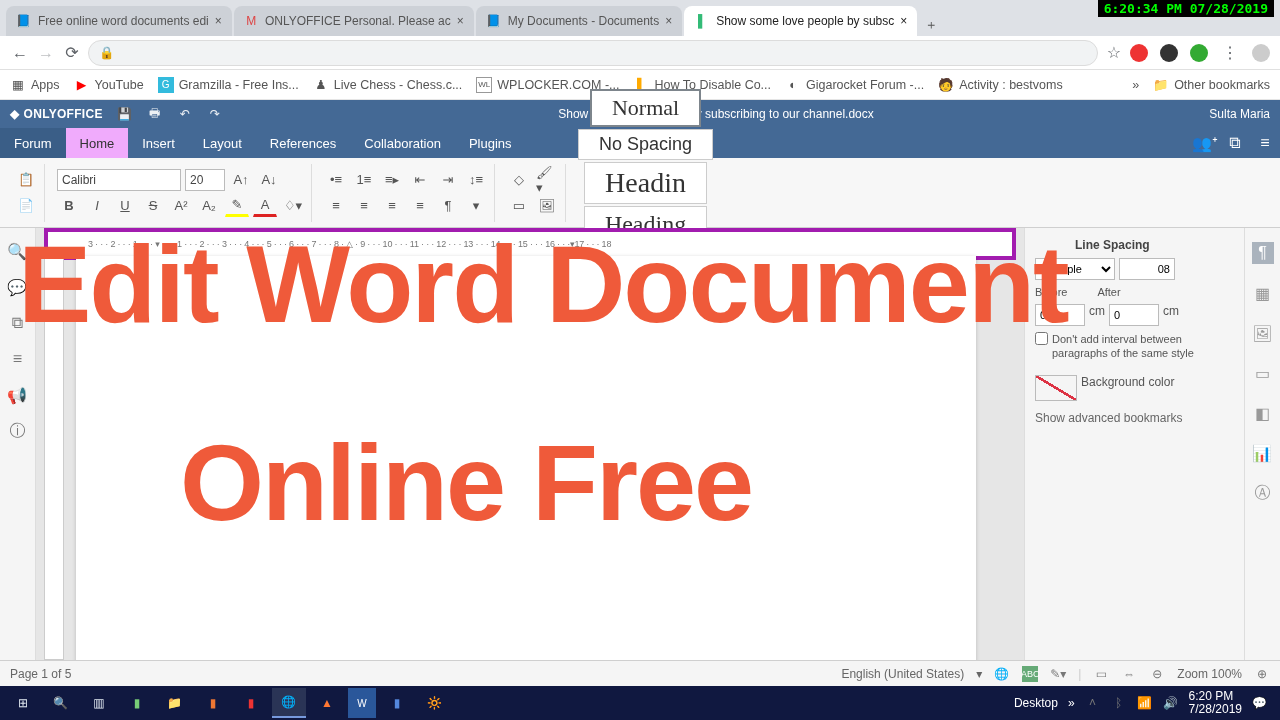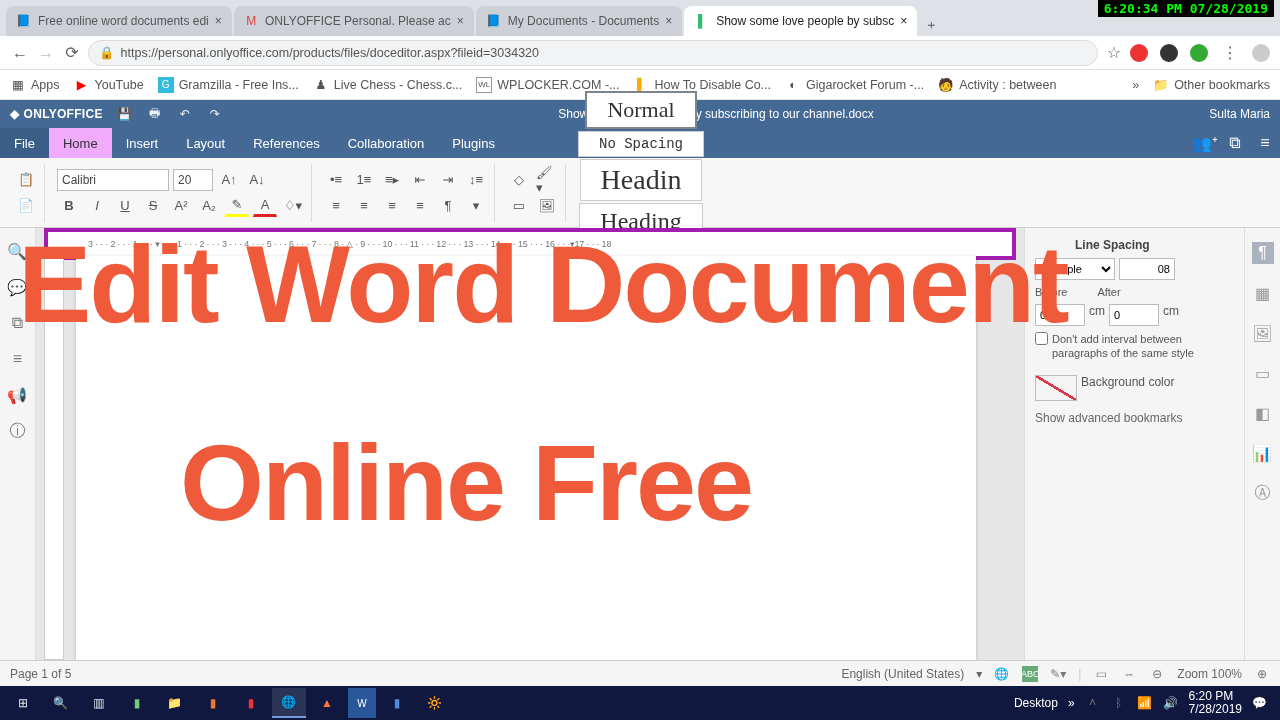--- a/index.html
+++ b/index.html
@@ -35,21 +35,21 @@
 
 
 .ribbon{height:70px;background:#f7f7f7;border-bottom:1px solid #cfcfcf;display:flex;align-items:center;padding:4px 8px;gap:6px;}
 .rgroup{display:flex;flex-direction:column;gap:4px;padding:0 6px;border-right:1px solid #ddd;height:58px;justify-content:center;}
 .rgroup.norule{border-right:none;}
 .row{display:flex;gap:4px;align-items:center;}
 .tbtn{width:24px;height:22px;display:flex;align-items:center;justify-content:center;color:#555;border:1px solid transparent;cursor:pointer;font-size:13px;}
 .tsel{height:22px;border:1px solid #bbb;background:#fff;font-size:12px;padding:0 4px;display:flex;align-items:center;color:#444;}
 .styles{display:flex;gap:2px;align-items:center;height:58px;}
 .stylebox{border:1px solid #ccc;padding:4px 20px;min-width:108px;height:44px;display:flex;align-items:center;justify-content:center;font-size:22px;font-family:"Times New Roman",Cambria,serif;color:#333;cursor:pointer;background:#fff;}
-.stylebox.small{font-size:14px;font-family:Liberation Mono, monospace;}
+.stylebox.small{font-size:18px;font-family:Liberation Sans, sans-serif;}
 .stylebox.active{border:2px solid #7d858c;}
 
 
 .workarea{flex:1;display:flex;min-height:0;}
 .leftbar{width:36px;background:#f5f5f5;border-right:1px solid #ddd;display:flex;flex-direction:column;align-items:center;gap:18px;padding-top:14px;}
 .leftbar .lbtn{width:18px;height:18px;color:#777;cursor:pointer;display:flex;align-items:center;justify-content:center;}
 .doczone{flex:1;background:#e6e6e6;position:relative;overflow:hidden;}
 .hruler{position:absolute;top:0;left:8px;right:8px;height:32px;background:#fff;border:4px solid #a21caf;font-size:9px;color:#777;display:flex;align-items:center;padding-left:40px;letter-spacing:-.2px;}
 .vruler{position:absolute;left:8px;top:22px;width:20px;bottom:0;background:#fff;border:1px solid #ccc;}
 .page{position:absolute;left:40px;top:28px;width:900px;height:500px;background:#fff;box-shadow:0 1px 4px rgba(0,0,0,.2);}
@@ -109,21 +109,20 @@
     <div class="tbtn" style="background:none">＋</div>
     <div class="tstamp">6:20:34 PM 07/28/2019</div>
   </div>
 
   <div class="addrbar">
     <div class="navicon">←</div>
     <div class="navicon" style="opacity:.4">→</div>
     <div class="navicon">⟳</div>
     <div class="omnibox">
       <span>🔒</span>
-      <span>https://personal.onlyoffice.com/products/files/doceditor.aspx?fileid=3034320</span>
     </div>
     <div class="navicon">☆</div>
     <div class="exticons">
       <span class="exticon" style="background:#e33"></span>
       <span class="exticon" style="background:#333"></span>
       <span class="exticon" style="background:#3a3"></span>
       <span class="navicon">⋮</span>
       <span class="exticon" style="background:#ccc"></span>
     </div>
   </div>
@@ -152,42 +151,42 @@
     <span class="bm">
         <span class="bmicon" style="color:#fa0">▌</span>
         <span>How To Disable Co...</span>
       </span>
     <span class="bm">
         <span class="bmicon">◐</span>
         <span>Gigarocket Forum -...</span>
       </span>
     <span class="bm">
         <span class="bmicon">🧑</span>
-        <span>Activity : between</span>
+        <span>Activity : bestvoms</span>
       </span>
     <span style="flex:1"></span>
     <span>»</span>
     <span class="bm">
         <span class="bmicon" style="color:#fb0">📁</span>
         <span>Other bookmarks</span>
       </span>
   </div>
 
   <div class="oo-title">
     <span class="oo-logo">◆ <span>ONLYOFFICE</span></span>
     <span class="icon">💾</span>
     <span class="icon">🖶</span>
     <span class="icon">↶</span>
     <span class="icon">↷</span>
     <span class="center">Show some love people by subscribing to our channel.docx</span>
     <span>Sulta Maria</span>
   </div>
 
   <div class="oo-tabs">
-    <div class="oo-tab file">File</div>
+    <div class="oo-tab file">Forum</div>
     <div class="oo-tab active">Home</div>
     <div class="oo-tab">Insert</div>
     <div class="oo-tab">Layout</div>
     <div class="oo-tab">References</div>
     <div class="oo-tab">Collaboration</div>
     <div class="oo-tab">Plugins</div>
     <div class="spacer"></div>
     <div class="tabicon">👥⁺</div>
     <div class="tabicon">⧉</div>
     <div class="tabicon">≡</div>
@@ -197,21 +196,21 @@
     <div class="rgroup">
       <div class="row">
           <div class="tbtn">📋</div>
         </div>
       <div class="row">
           <div class="tbtn">📄</div>
         </div>
     </div>
     <div class="rgroup">
       <div class="row">
-        <div class="tsel" style="width:112px">Calibri</div>
+        <div class="tsel" style="width:124px">Calibri</div>
         <div class="tsel" style="width:40px">20</div>
         <div class="tbtn">A↑</div>
         <div class="tbtn">A↓</div>
       </div>
       <div class="row">
         <div class="tbtn">
             <b>B</b>
           </div>
         <div class="tbtn">
             <i>I</i>

